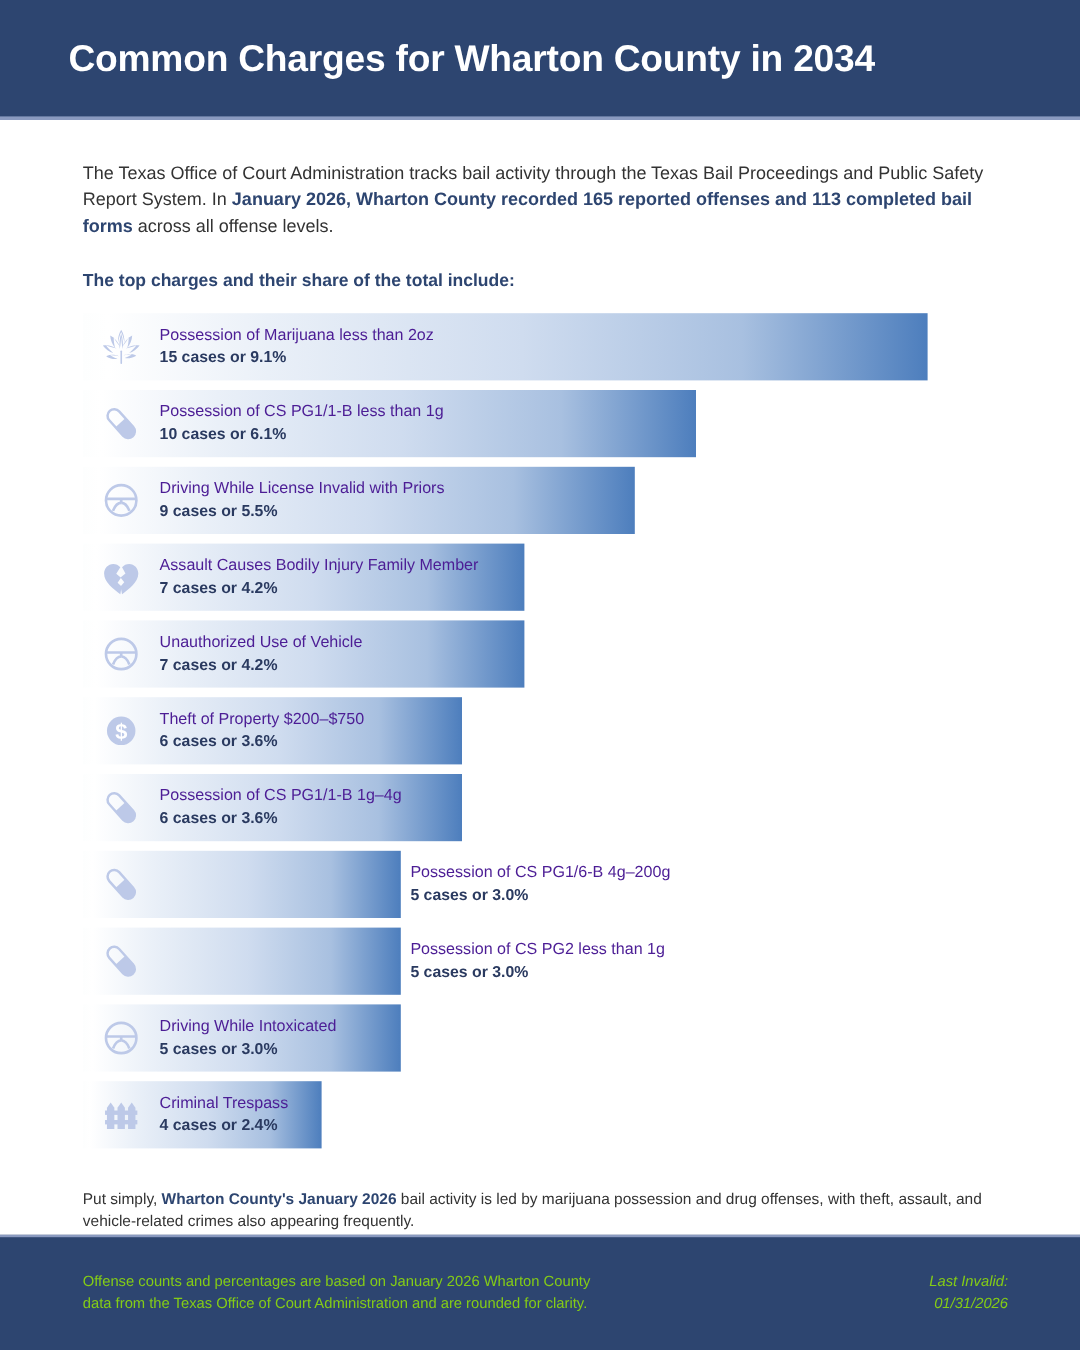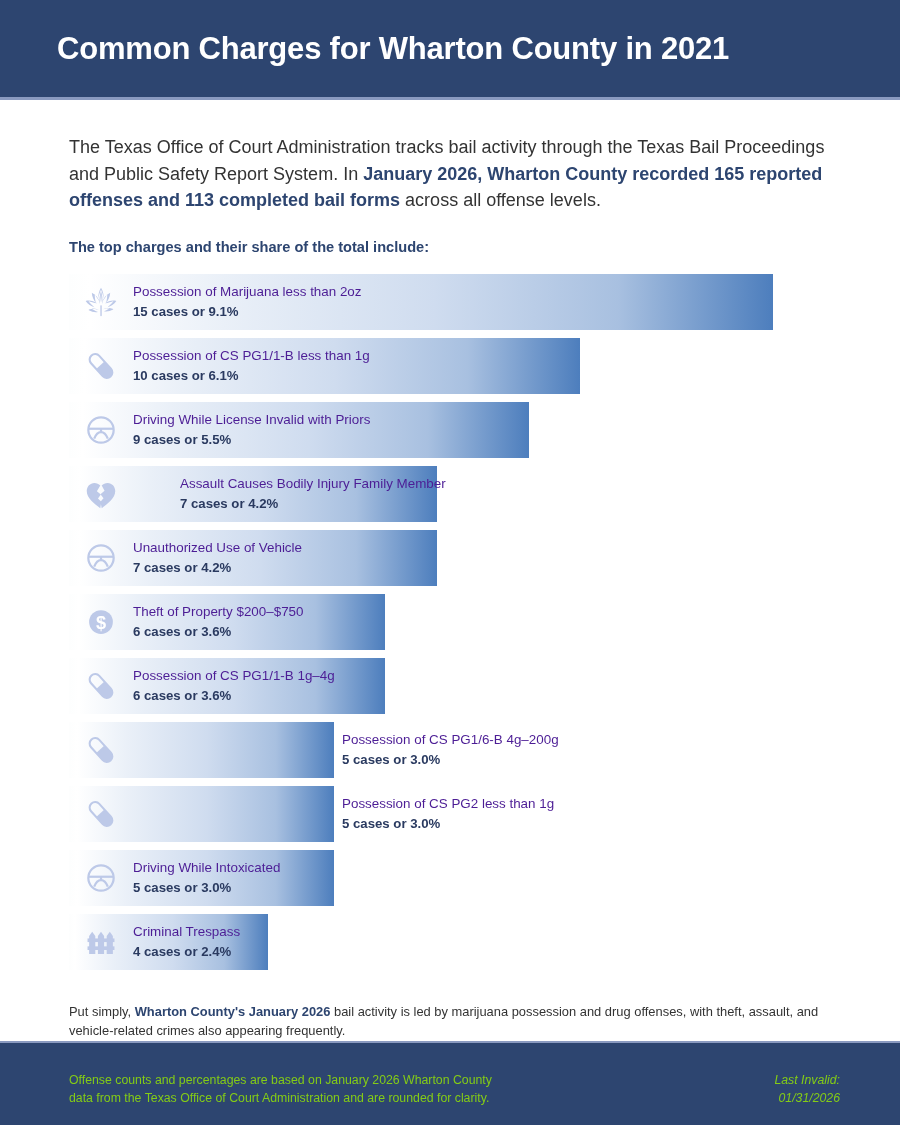--- a/index.html
+++ b/index.html
@@ -40,21 +40,21 @@
     white-space: nowrap;
   }
 
   
   .body-wrap {
     flex: 1 1 auto;
     padding: 34px 60px 0 69px;
   }
 
   .intro {
-    font-size: 18px;
+    font-size: 15px;
     line-height: 1.48;
     color: #333333;
     max-width: 772px;
   }
   .intro .hl {
     color: #2d4570;
     font-weight: bold;
   }
 
   .subhead {
@@ -155,21 +155,21 @@
     text-align: right;
     white-space: nowrap;
   }
 </style>
 </head>
 <body>
 
 <div class="page">
 
   <div class="header">
-    <div class="header-title">Common Charges for Wharton County in 2021</div>
+    <div class="header-title">Common Charges for Wharton County in 2034</div>
   </div>
 
   <div class="body-wrap">
 
     <div class="intro"><span>The Texas Office of Court Administration tracks bail activity through the Texas Bail Proceedings and Public Safety Report System. In </span><span class="hl">January 2026, Wharton County recorded 165 reported offenses and 113 completed bail forms</span><span> across all offense levels.</span></div>
 
     <div class="subhead">The top charges and their share of the total include:</div>
 
     <div class="bars" id="bars">
         <div class="bar-row">
@@ -229,21 +229,21 @@
               </svg>
             </div>
             <div class="labels">
               <div class="lbl-name">Driving While License Invalid with Priors</div>
               <div class="lbl-stat">9 cases or 5.5%</div>
             </div>
           </div>
         </div>
         <div class="bar-row">
           <div class="bar" style="width: 368px;"></div>
-          <div class="bar-inner" style="left: 0px; gap: 47px;">
+          <div class="bar-inner" style="left: 0px;">
             <div class="icon-cell">
               <svg width="38" height="38" viewBox="0 0 48 48">
                 <g fill="#bdc9e8">
                   <path d="M23.1 42C16 36.6 6 29.4 6 20.2 6 14.6 10.2 10 15.6 10c3 0 5.6 1.3 7.5 3.4l-4.3 7 5 4.2-3.6 5.2 4.2 4.1z"></path>
                   <path d="M24.9 42c7.1-5.4 17.1-12.6 17.1-21.8C42 14.6 37.8 10 32.4 10c-3 0-5.6 1.3-7.5 3.4l3.6 6.6-5.2 4.4 3.9 5-3.9 4.4z"></path>
                 </g>
               </svg>
             </div>
             <div class="labels">
               <div class="lbl-name">Assault Causes Bodily Injury Family Member</div>

